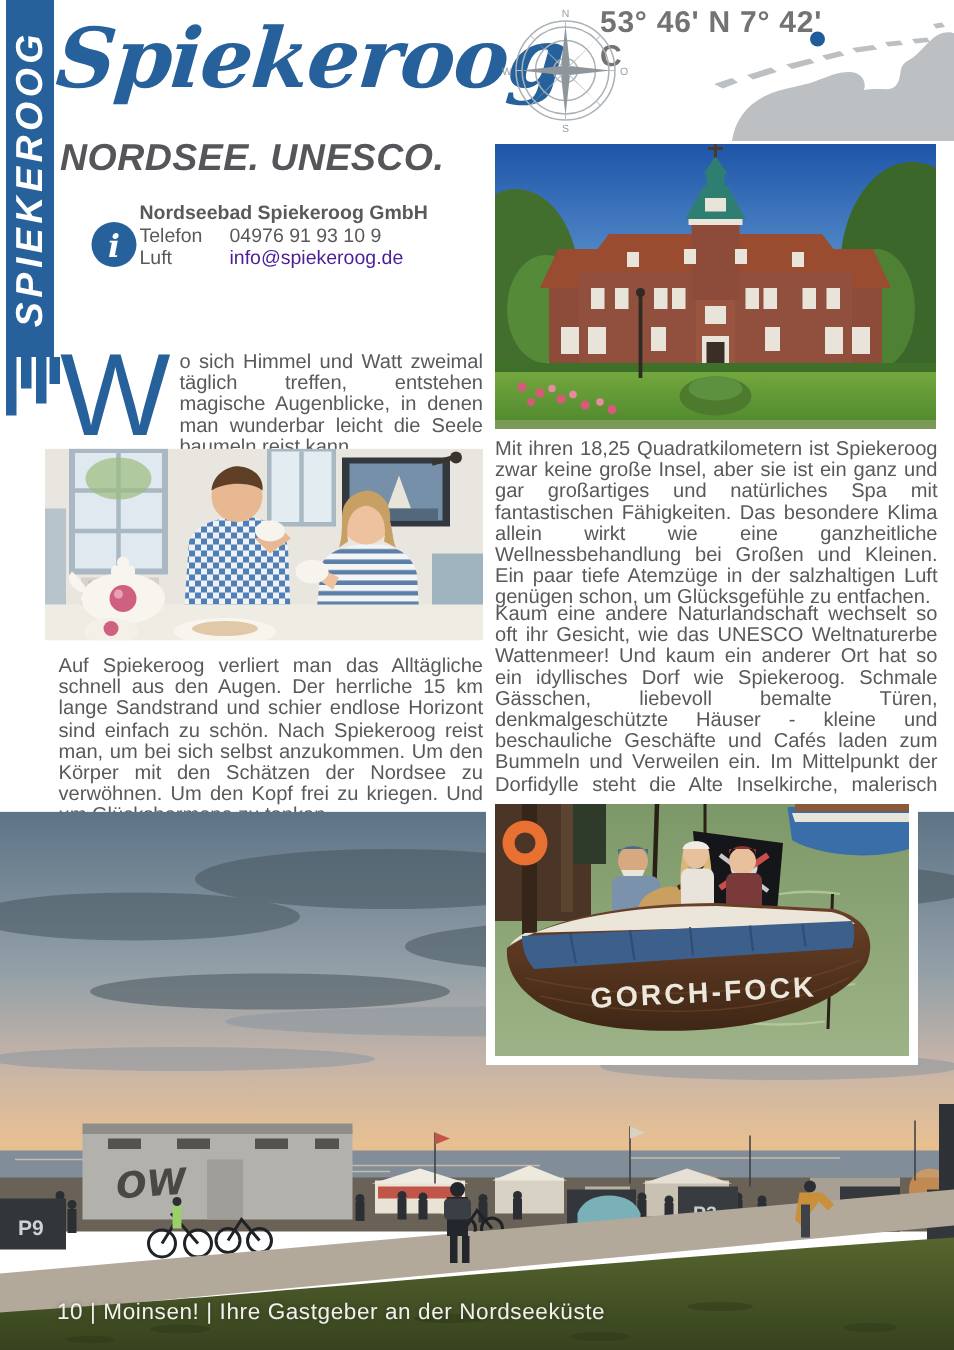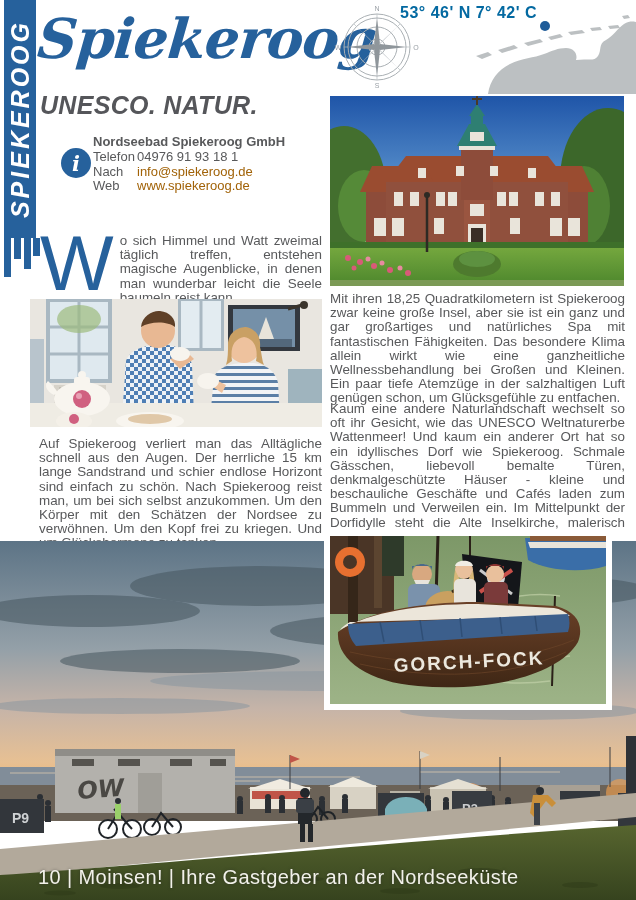--- a/index.html
+++ b/index.html
@@ -30,37 +30,37 @@
     font-family:"DejaVu Serif", serif; font-style:italic; font-weight:bold;
     font-size:55px; color:#26619c; transform:skewX(-5deg); letter-spacing:-1px;
   }
   .subtitle {
     position:absolute; left:40px; top:90px;
     font-style:italic; font-weight:bold; font-size:25px; line-height:31px;
     color:#55565a; letter-spacing:0.3px;
   }
   .coords {
     position:absolute; left:400px; top:4px; width:150px;
-    font-weight:bold; font-size:16px; color:#0369a1; letter-spacing:0.5px;
+    font-weight:bold; font-size:20px; color:#737373; letter-spacing:0.5px;
   }
   .compass { position:absolute; left:334px; top:4px; }
   .minimap { position:absolute; left:448px; top:14px; }
   
   .info-icon {
     position:absolute; left:61px; top:148px; width:30px; height:30px;
     background:#26619c; border-radius:50%;
     color:#fff; font-family:"DejaVu Serif", serif; font-style:italic; font-weight:bold;
     font-size:21px; display:flex; align-items:center; justify-content:center;
   }
   .contact { position:absolute; left:93px; top:135px; font-size:13px; line-height:14.8px; color:#58595b; }
   .contact .b { font-weight:bold; }
-  .contact-row { display:flex; }
+  .contact-row { display:flex;gap:16px; }
   .contact-row .lbl { width:44px; }
   .contact-row .val {}
-  a.plain { color:#a16207; text-decoration:none; }
+  a.plain { color:#4c1d95; text-decoration:none; }
   
   .copy { font-size:13.4px; line-height:14.2px; text-align:justify; color:#58595b; }
   .intro { position:absolute; left:40px; top:234px; width:282px; }
   .dropcap {
     float:left; font-size:78px; line-height:58px; padding-right:6px;
     color:#26619c; font-weight:400;
   }
   .left-par  { position:absolute; left:39px;  top:437px; width:283px; }
   .right-par1{ position:absolute; left:330px; top:292px; width:295px; }
   .right-par2{ position:absolute; left:330px; top:402px; width:295px; }
@@ -71,40 +71,40 @@
   .ph-tea      { left:30px;  top:299px; width:292px; height:128px; }
   .ph-panorama { left:0;     top:541px; width:636px; height:359px; }
   .boat-frame  {
     position:absolute; left:324px; top:531px; width:288px; height:179px;
     background:#fff; padding:5px 6px 6px 6px;
   }
   .ph-boat { position:relative; width:276px; height:168px; overflow:hidden; }
   
   .footer {
     position:absolute; left:38px; top:866px;
-    color:#f2f1ea; font-size:20px; letter-spacing:0.4px;
+    color:#f2f1ea; font-size:15px; letter-spacing:0.4px;
     text-shadow:0 0 3px rgba(40,40,40,.5);
   }
 </style>
 </head>
 <body>
 
 <div class="page">
 
   <div class="side-band">
     <div class="side-band-text">SPIEKEROOG</div>
   </div>
   <div class="fringe b1"></div>
   <div class="fringe b2"></div>
   <div class="fringe b3"></div>
   <div class="fringe b4"></div>
 
   <h1 class="title">Spiekeroog</h1>
   <div class="subtitle">
-    <div>UNESCO. NATUR.</div>
+    <div>NORDSEE. UNESCO.</div>
   </div>
 
   <div class="coords">53° 46' N 7° 42' C</div>
 
   <div class="compass">
     <svg width="86" height="86" viewBox="0 0 86 86">
       <g stroke="#aab0b4" fill="none" stroke-width="1">
         <circle cx="43" cy="43" r="33"></circle>
         <circle cx="43" cy="43" r="29"></circle>
         <circle cx="43" cy="43" r="20"></circle>
@@ -159,29 +159,25 @@
       </g>
       <circle cx="97" cy="12" r="5" fill="#1f5c99"></circle>
     </svg>
   </div>
 
   <div class="info-icon">i</div>
   <div class="contact">
     <div class="b">Nordseebad Spiekeroog GmbH</div>
     <div class="contact-row">
       <span class="lbl">Telefon</span>
-      <span class="val">04976 91 93 18 1</span>
+      <span class="val">04976 91 93 10 9</span>
     </div>
     <div class="contact-row">
-      <span class="lbl">Nach</span>
+      <span class="lbl">Luft</span>
       <span class="val"><a class="plain" href="#">info@spiekeroog.de</a></span>
-    </div>
-    <div class="contact-row">
-      <span class="lbl">Web</span>
-      <span class="val"><a class="plain" href="#">www.spiekeroog.de</a></span>
     </div>
   </div>
 
   <div class="intro copy">
     <span class="dropcap">W</span><span>o sich Himmel und Watt zweimal täglich treffen, entstehen magische Augenblicke, in denen man wunderbar leicht die Seele baumeln reist kann.</span>
   </div>
 
   <figure class="ph-building">
     <svg width="294" height="190" viewBox="0 0 294 190">
       <defs>

